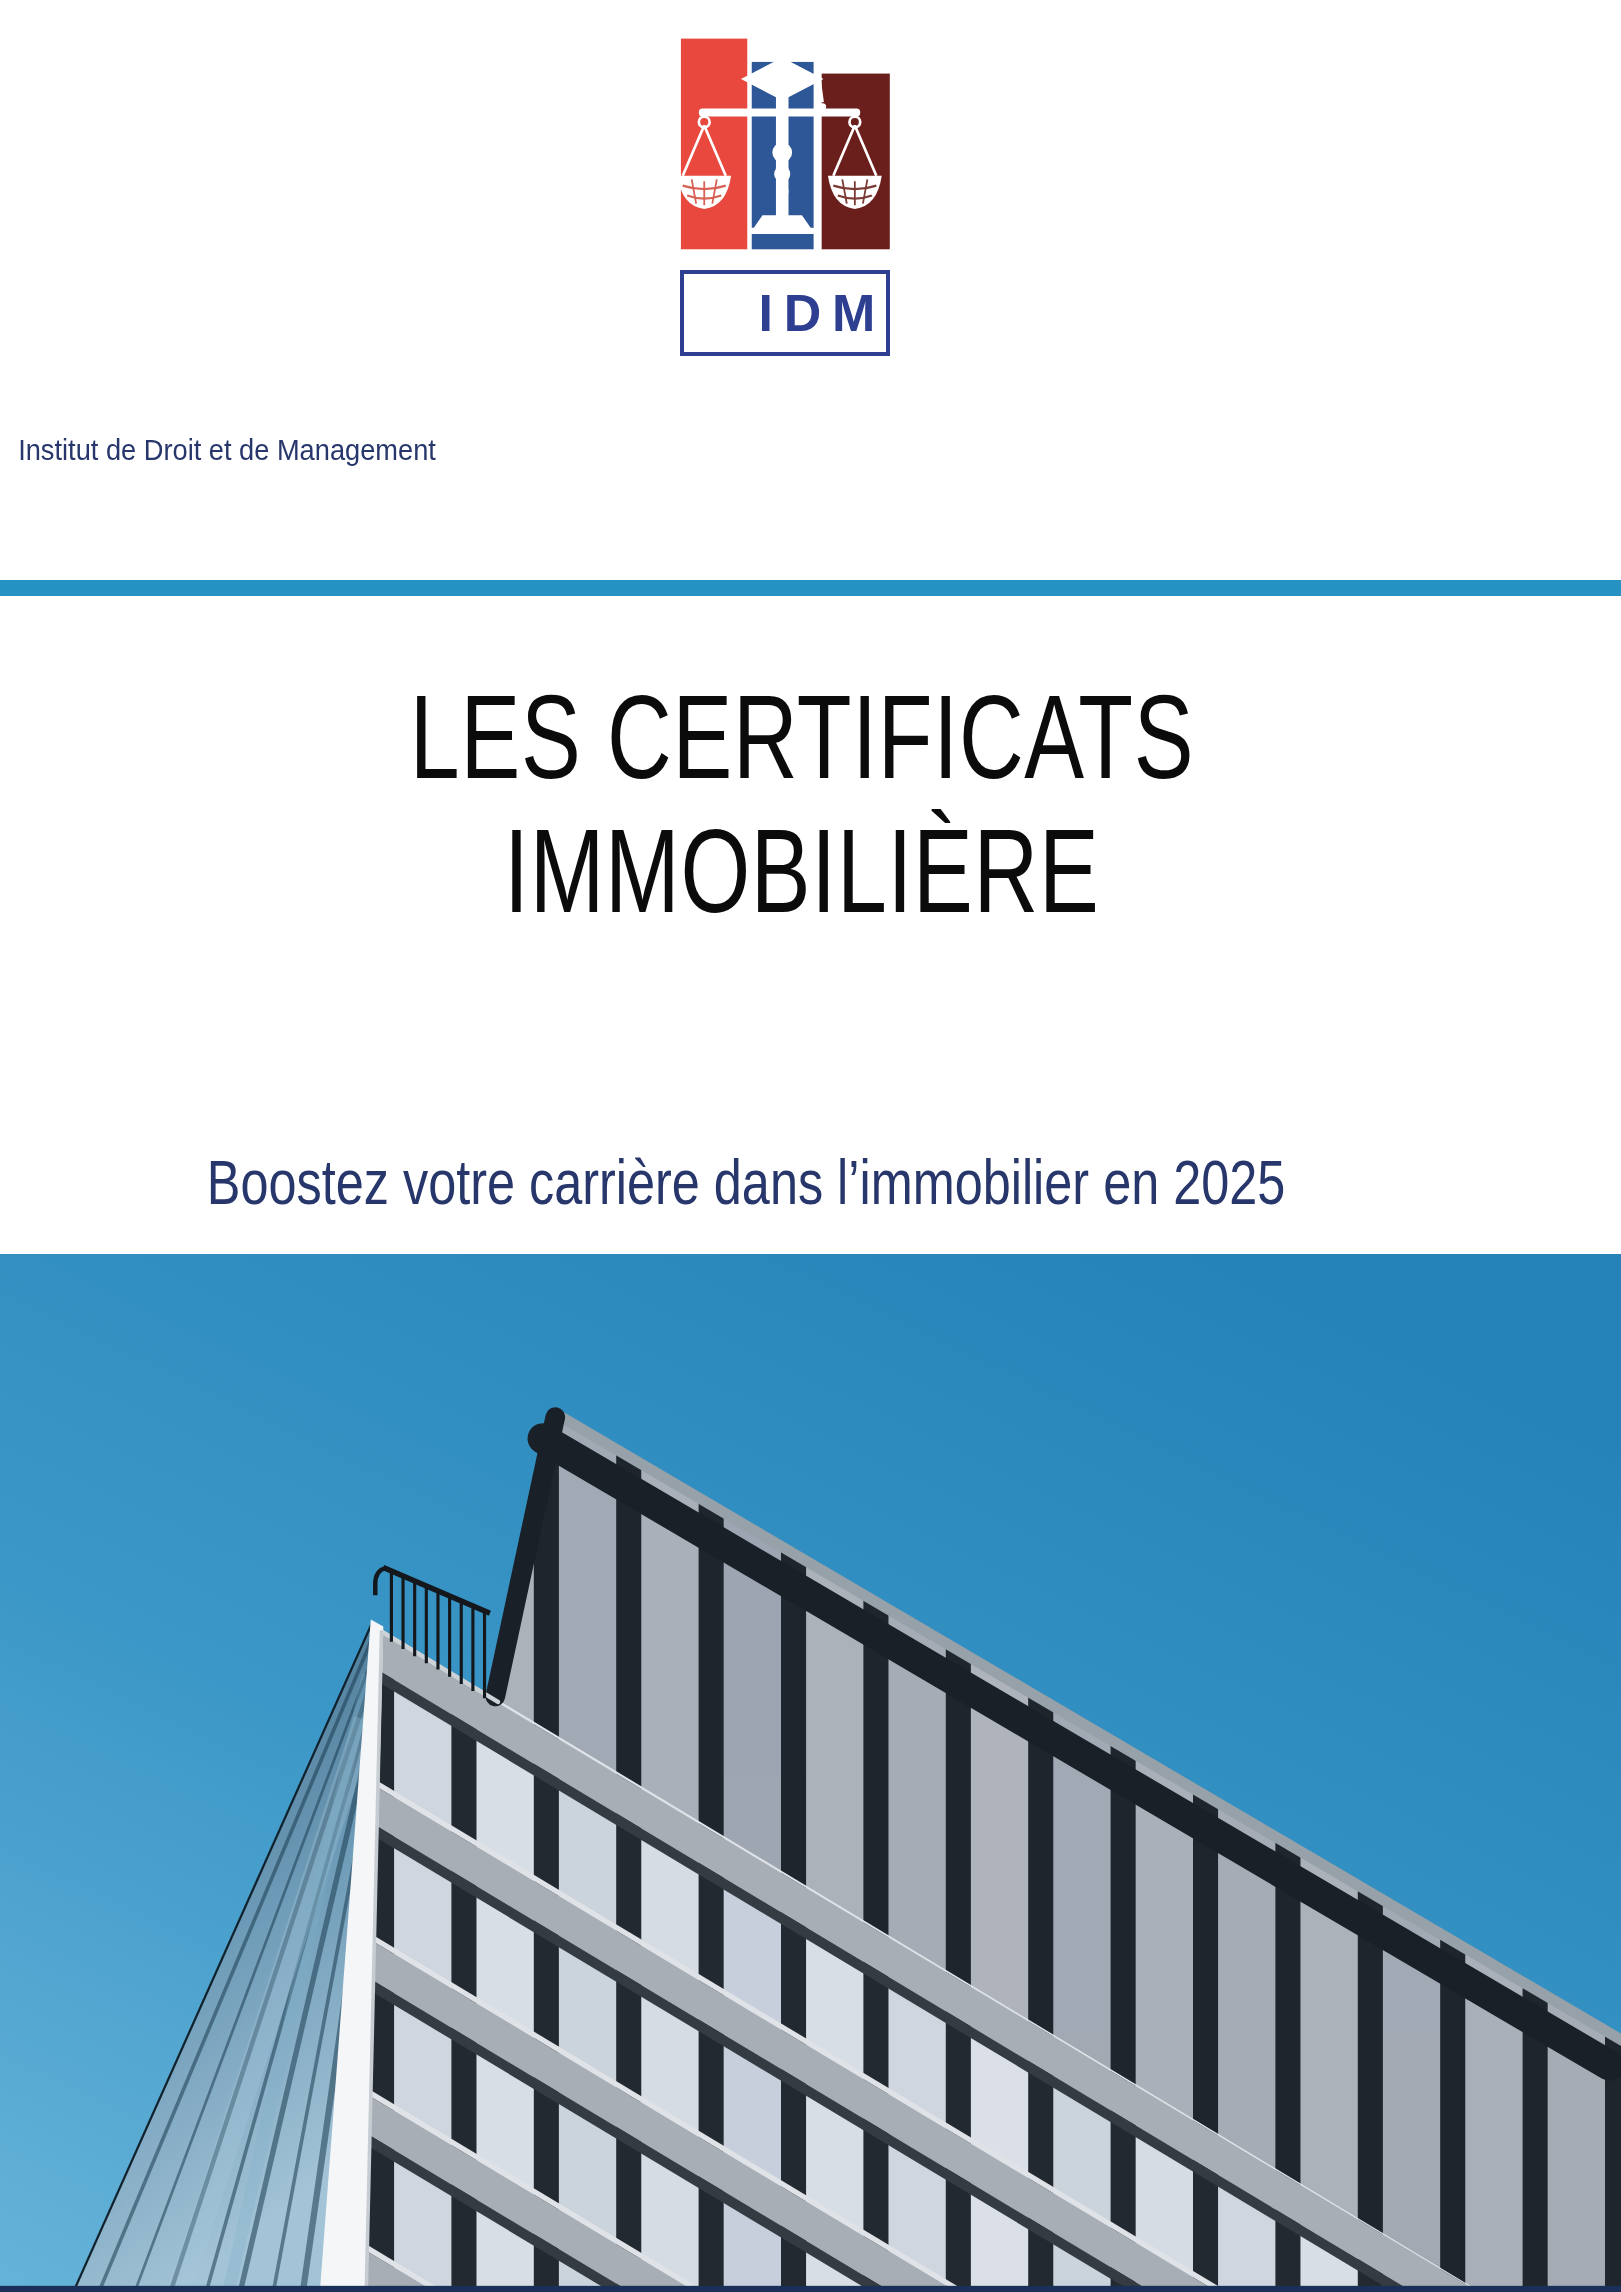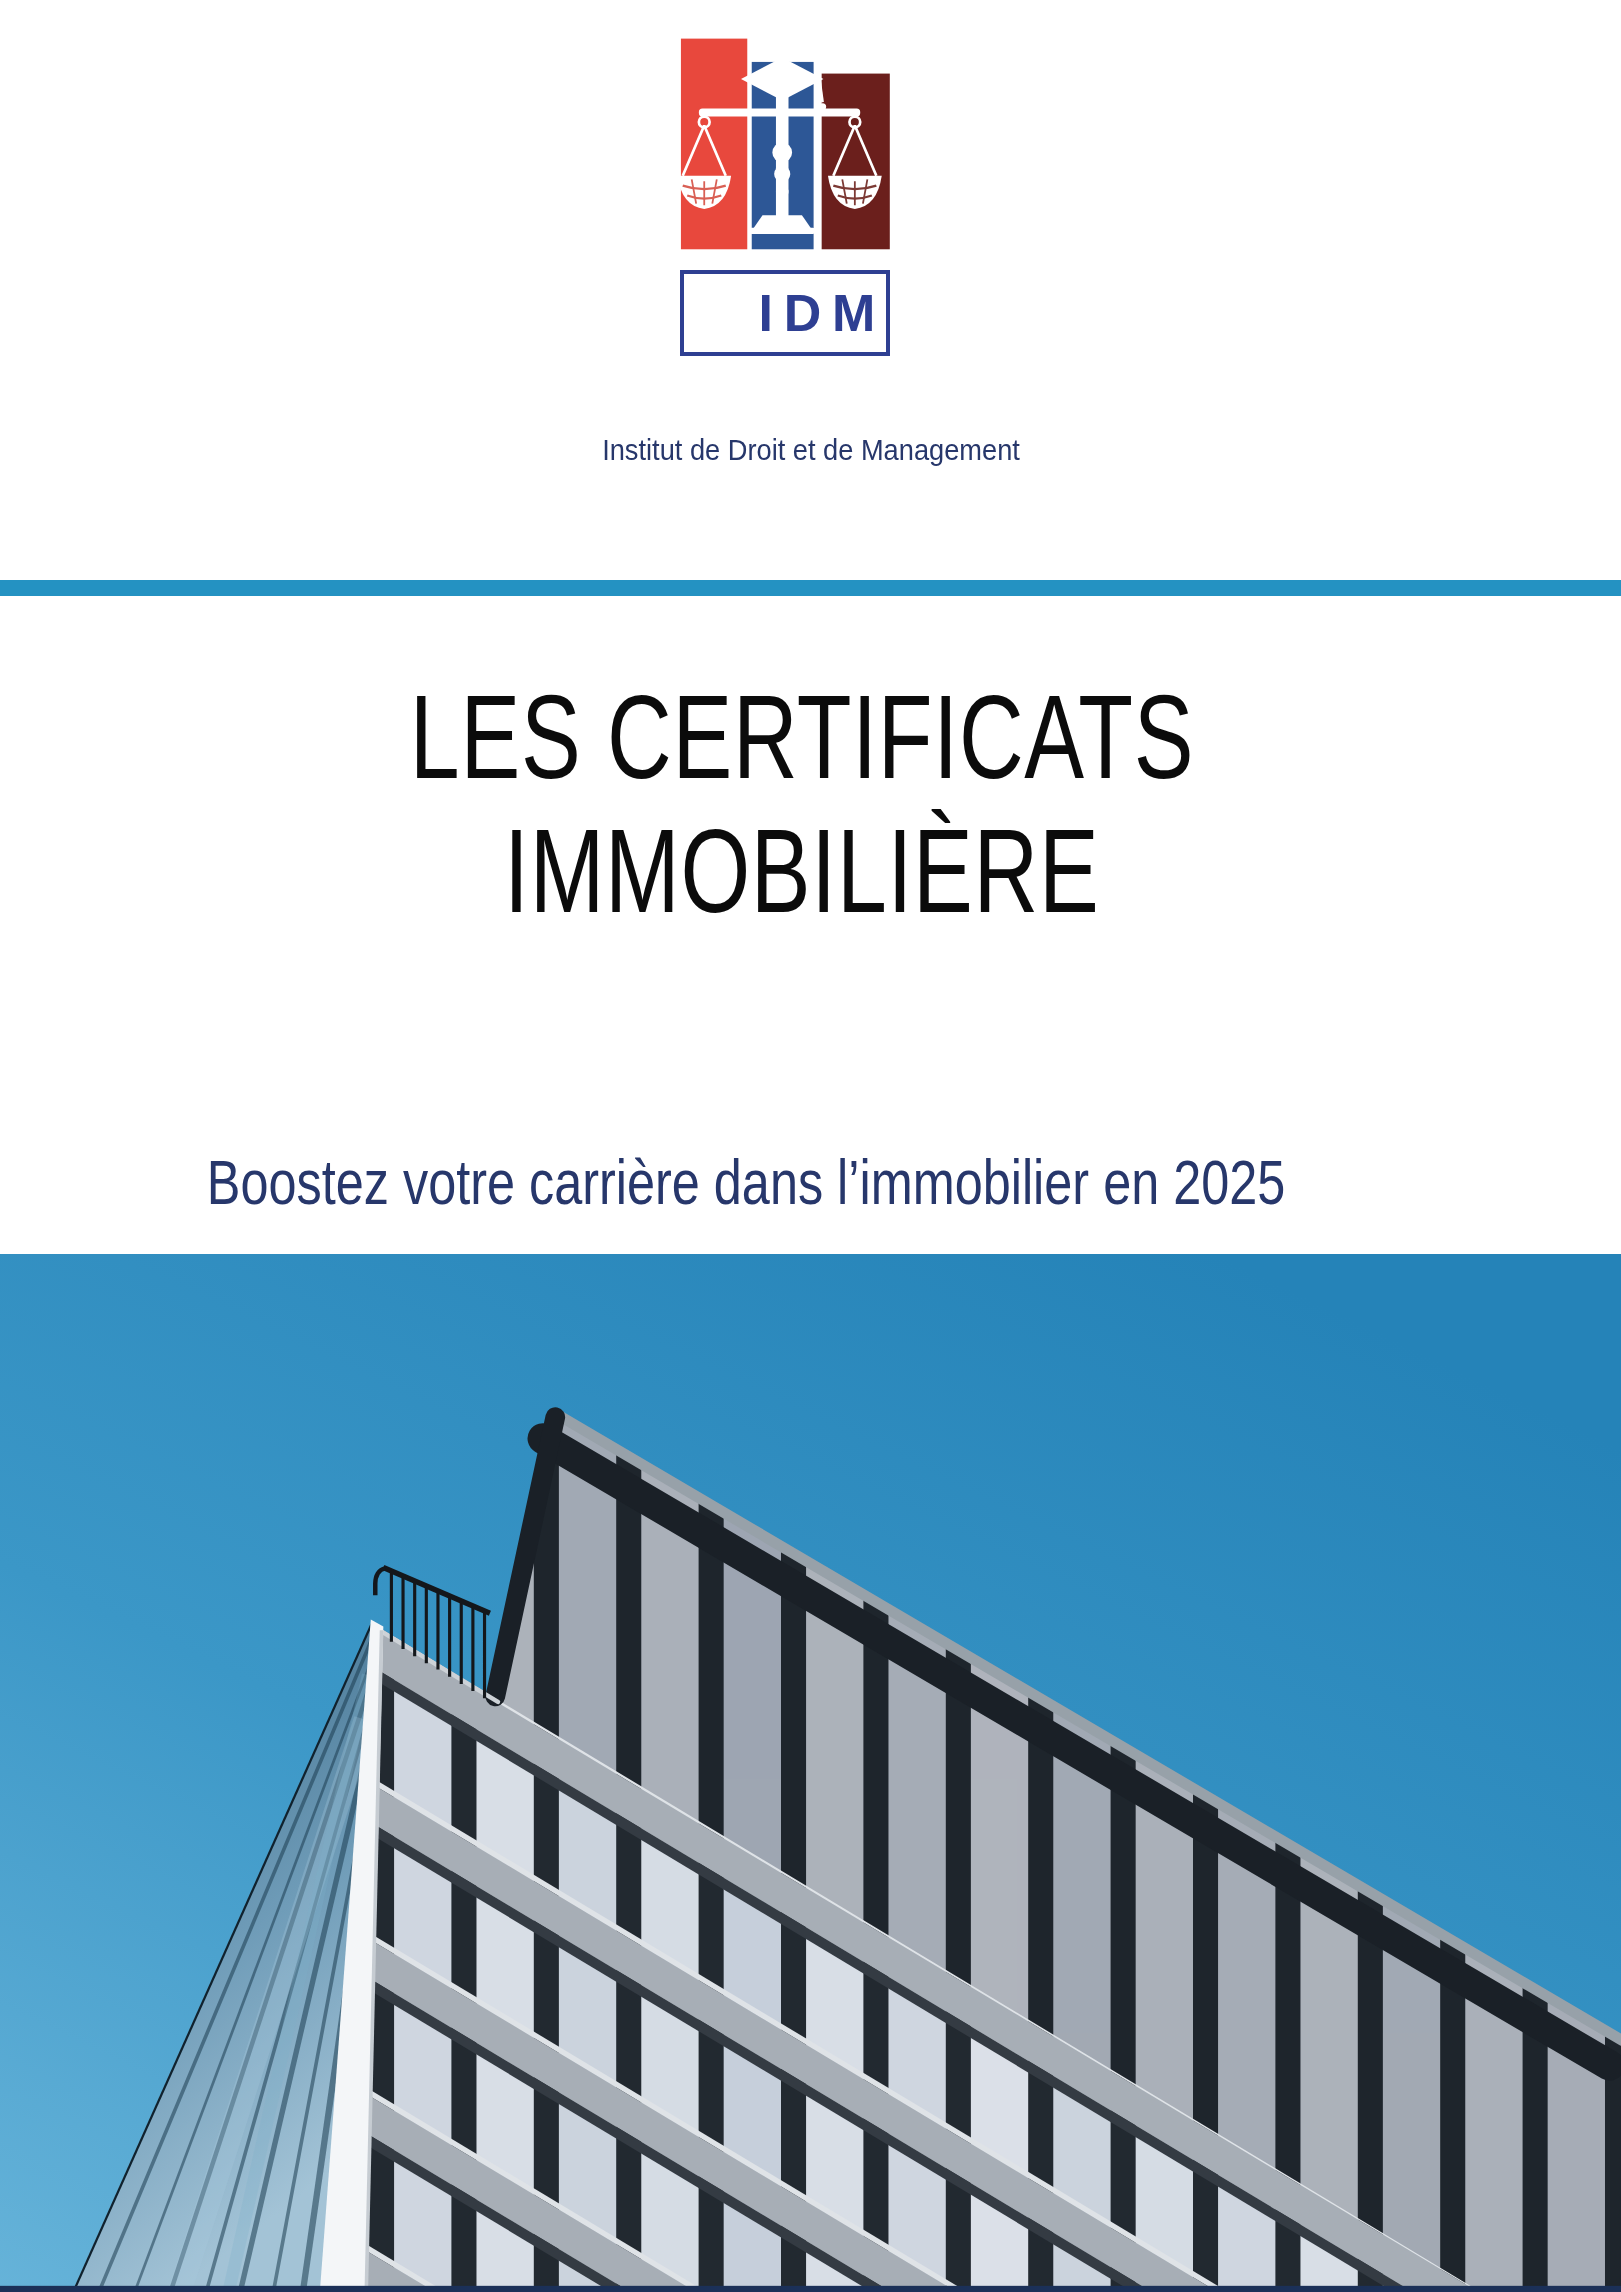--- a/index.html
+++ b/index.html
@@ -12,21 +12,21 @@
     position:absolute;left:680px;top:270px;width:210px;height:86px;
     box-sizing:border-box;border:4.5px solid var(--idm,#2e3f92);
     display:flex;align-items:center;justify-content:flex-end;background:#ffffff;
   }
   .idm-text{
     color:var(--idm,#2e3f92);font-size:52px;font-weight:bold;
     letter-spacing:10.7px;padding-left:10.7px;transform:scaleY(0.98);
   }
 
   .institute{
-    position:absolute;left:0;top:435px;width:1622px;text-align:center;
+    position:absolute;left:0;top:435px;width:1622px;
     color:var(--navy,#27376b);font-size:29.6px;line-height:30px;font-weight:400;
   }
   .institute .cond{display:inline-block;transform:scaleX(0.92);transform-origin:center;white-space:nowrap;}
 
   .rule{position:absolute;left:0;top:580px;width:1622px;height:16px;background:var(--accent,#2492c2);}
 
   .title{
     position:absolute;left:0;top:670px;width:1603px;text-align:center;
     color:var(--title,#0b0b0b);font-size:118px;line-height:134px;font-weight:400;
   }

